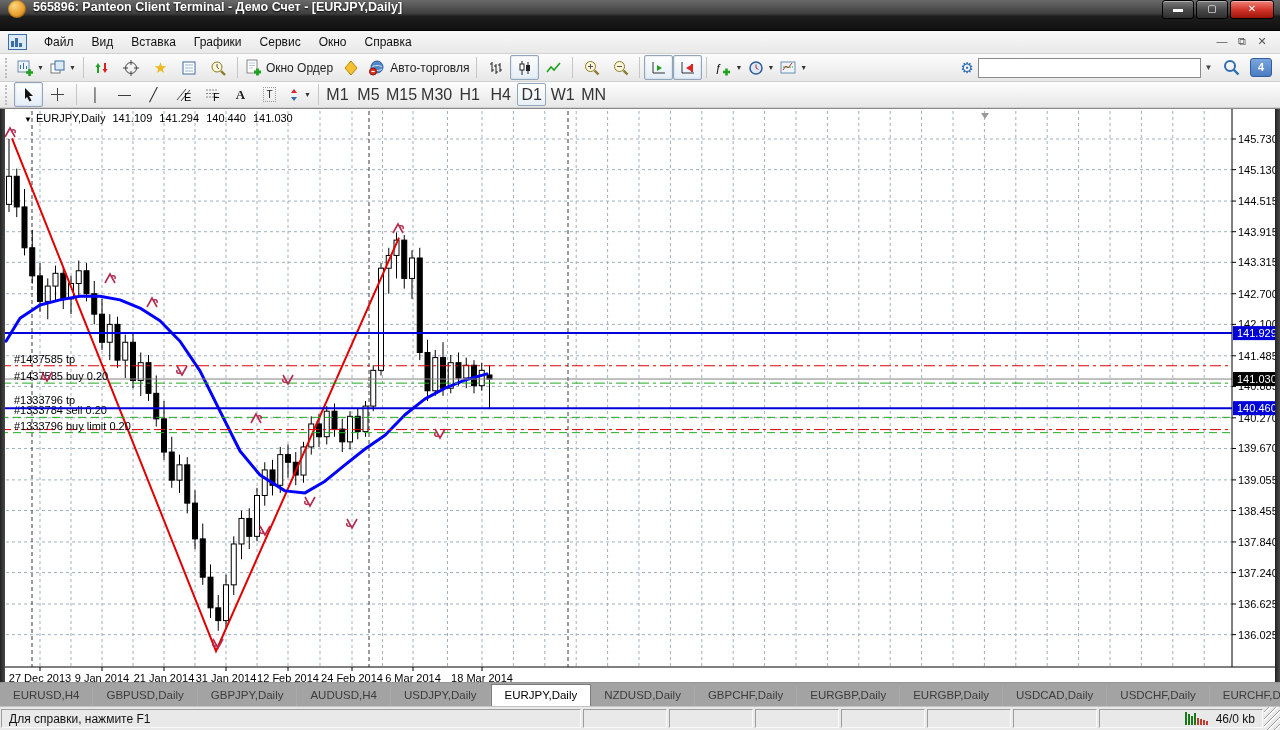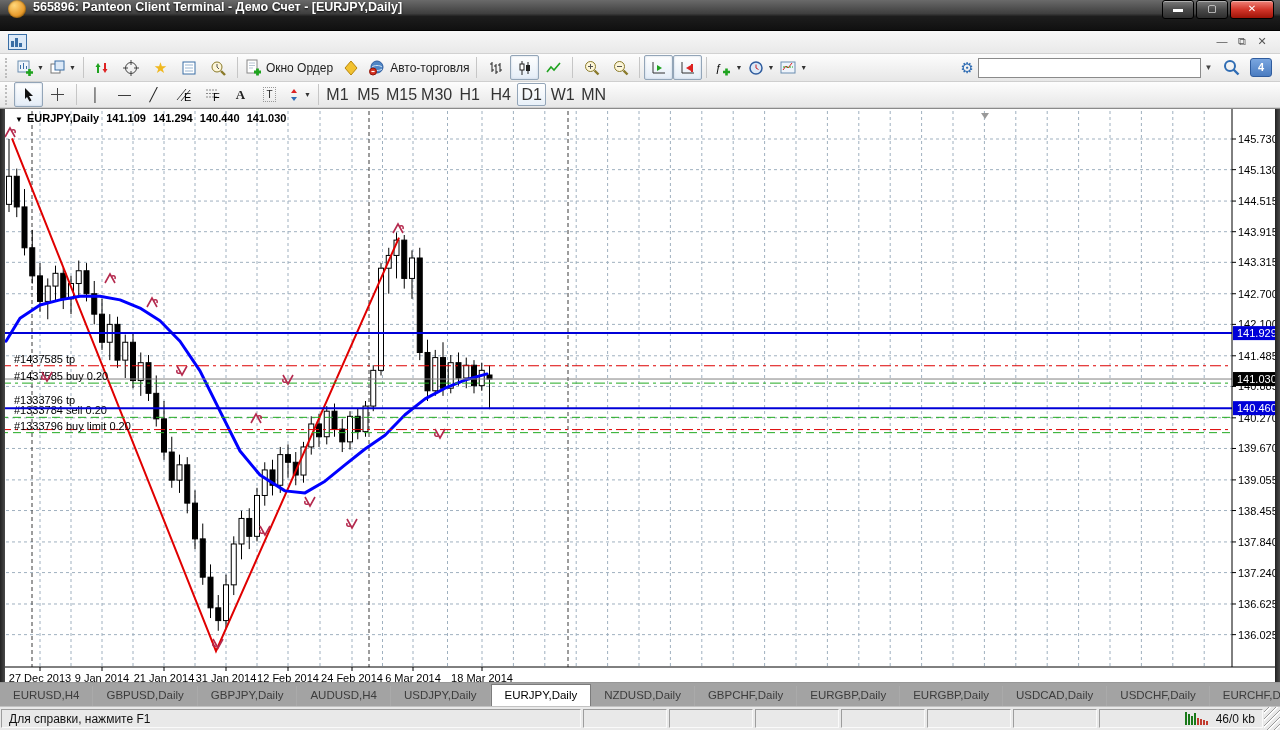--- a/index.html
+++ b/index.html
@@ -44,21 +44,21 @@
   .combo-arrow{width:15px;height:20px;font-size:8px;color:#444;display:flex;align-items:center;justify-content:center;}
   .magbtn{width:24px;height:22px;}
   .badge4{min-width:20px;height:17px;background:linear-gradient(#7aa6e0,#4a7cc0);border:1px solid #2f5c9e;border-radius:3px;
     color:#fff;font-size:11px;font-weight:bold;text-align:center;line-height:16px;margin-left:4px;}
   
   .chartwrap{position:relative;height:577px;background:#fff;border-top:1px solid #8a8a8a;}
   .chartwrap svg{position:absolute;left:0;top:0;}
   svg text{font-family:"Liberation Sans","DejaVu Sans",sans-serif;font-size:11px;fill:#000;}
   .edge{position:absolute;top:0;bottom:0;width:5px;background:linear-gradient(90deg,#222,#4a4a4a);z-index:5;}
   .edge.r{right:0;}
-  .infoline{position:absolute;top:3px;left:15px;font-size:11px;color:#000;z-index:4;background:rgba(255,255,255,.0);font-weight:bold;}
+  .infoline{position:absolute;top:3px;left:24px;font-size:11px;color:#000;z-index:4;background:rgba(255,255,255,.0);}
   .infoline .tri{font-size:8px;margin-right:4px;}
   .infoline span{margin-right:4px;}
   
   .tabsbar{height:23px;background:#a3a3a3;border-top:1px solid #979797;display:flex;align-items:flex-end;font-size:11.5px;color:#3c3c3c;}
   .tab{padding:3px 13px 4px;white-space:nowrap;cursor:default;border-right:1px solid #aaa;height:13px;}
   .tab.active{background:#fff;color:#000;border:1px solid #7c7c7c;border-bottom:none;padding-top:4px;font-weight:normal;}
   
   .statusbar{height:23px;background:#e9e9e9;border-top:1px solid #c2c2c2;display:flex;align-items:stretch;font-size:12px;color:#111;justify-content:center;}
   .spanel{border:1px solid;border-color:#9d9d9d #fafafa #fafafa #9d9d9d;margin:2px 1px;padding:1px 7px;display:flex;align-items:center;}
   .spanel.help{flex:1;}
@@ -82,20 +82,29 @@
       <div class="wbtn">▢</div>
       <div class="wbtn close">✕</div>
     </div>
   </div>
 
   <div class="menubar">
     <div class="menu-chart-ic">
         <i style="left:2px;height:6px;"></i>
         <i style="left:6px;height:9px;"></i>
         <i style="left:10px;height:4px;"></i>
+      </div>
+    <div id="menu-items" style="display:flex;">
+        <div class="menuitem">Файл</div>
+        <div class="menuitem">Вид</div>
+        <div class="menuitem">Вставка</div>
+        <div class="menuitem">Графики</div>
+        <div class="menuitem">Сервис</div>
+        <div class="menuitem">Окно</div>
+        <div class="menuitem">Справка</div>
       </div>
     <div class="mdi">
       <div class="mdibtn">—</div>
       <div class="mdibtn">⧉</div>
       <div class="mdibtn">✕</div>
     </div>
   </div>
 
   <div class="toolbar tb1">
     <div class="grip"></div>

